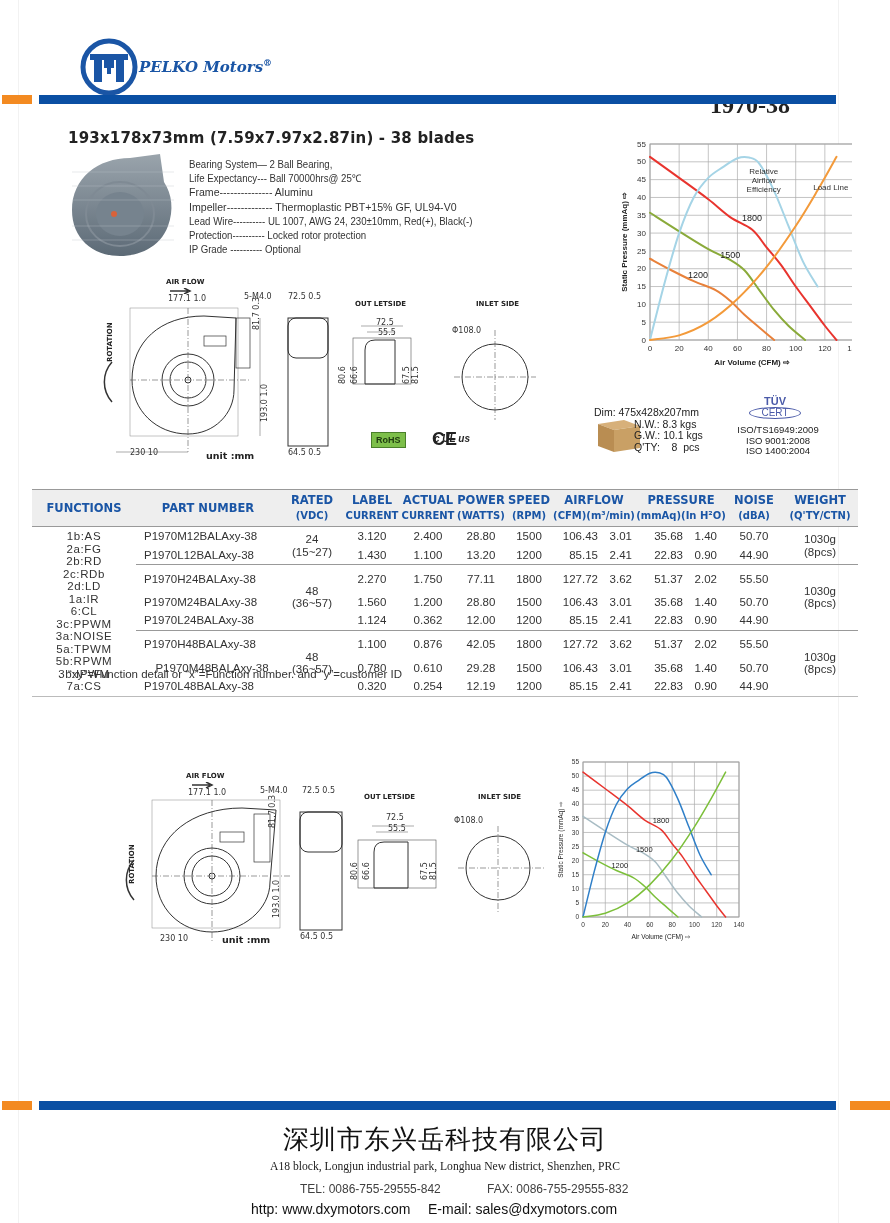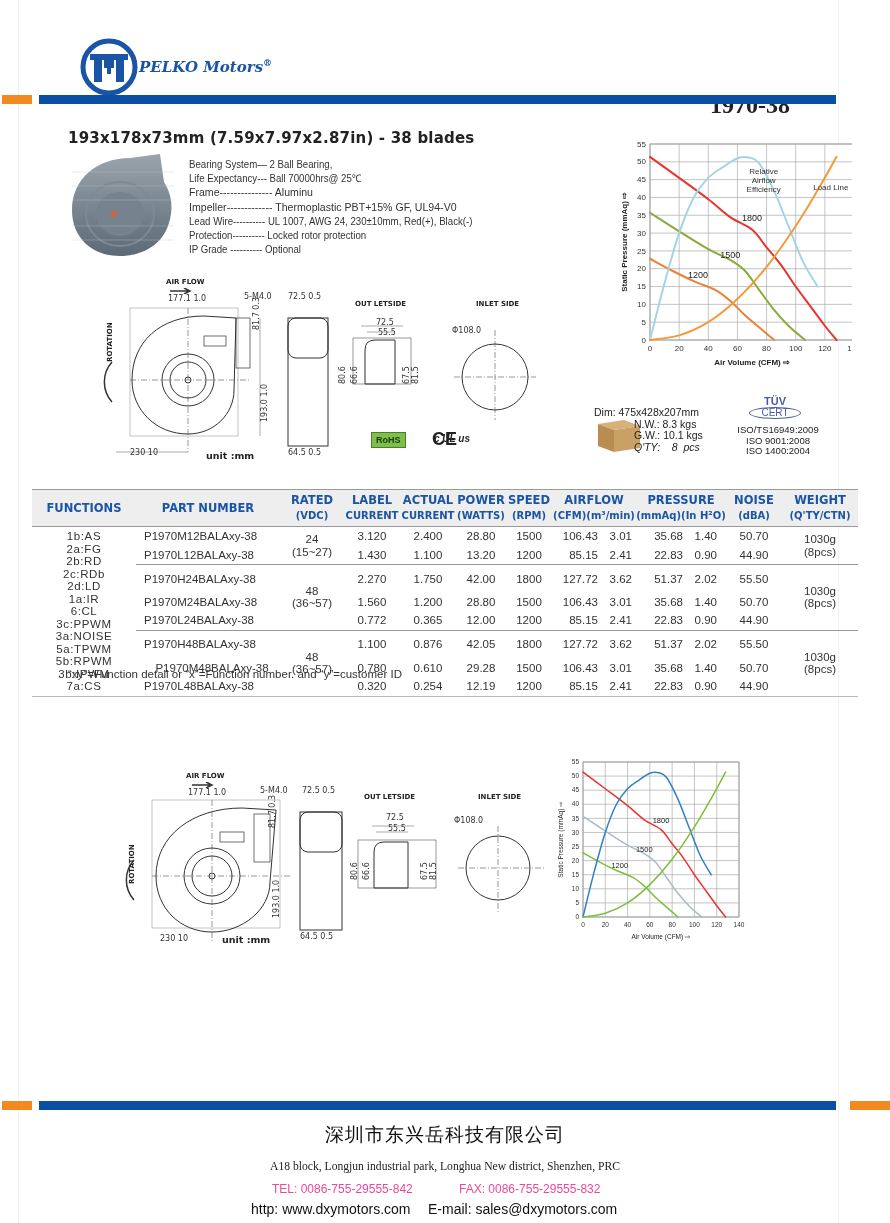--- a/index.html
+++ b/index.html
@@ -15,23 +15,23 @@
   .drawing-label { font-family: "DejaVu Sans", sans-serif; font-size: 7px; font-weight: bold; color: #222; }
   .dim { font-family: "DejaVu Sans", sans-serif; font-size: 8px; color: #333; }
   table.spec { border-collapse: collapse; position: absolute; left: 32px; top: 489px; width: 826px; font-size: 11px; }
   table.spec thead th { background: #eeeeee; color: #1a55a5; font-family: "DejaVu Sans", sans-serif; font-weight: bold; font-size: 11.5px; text-align: center; vertical-align: middle; padding: 3px 0; line-height: 15px; border-top: 1px solid #999; border-bottom: 1px solid #999; }
   table.spec thead th .sub { font-size: 10px; display: block; }
   table.spec td { text-align: center; font-family: "Liberation Sans", sans-serif; font-size: 11.5px; line-height: 12.5px; color: #333; vertical-align: middle; }
   .grp td { padding-top: 3px; padding-bottom: 3px; }
   .fn-cell { font-size: 11px; line-height: 12.3px; letter-spacing: 0.6px; vertical-align: top !important; padding-top: 2px; }
   .sep { border-top: 1px solid #999; }
   .footnote { font-size: 11.5px; color: #333; }
-  .footer-cn { font-family: "DejaVu Serif", serif; font-size: 19px; color: #111; letter-spacing: 1px; }
+  .footer-cn { font-family: "DejaVu Serif", serif; font-size: 26px; color: #111; letter-spacing: 1px; }
   .footer-addr { font-family: "Liberation Serif", serif; font-size: 13.5px; color: #222; transform: scaleX(0.86); transform-origin: center top; }
-  .footer-contact { font-family: "Liberation Sans", sans-serif; font-size: 12px; color: #ec4899; }
+  .footer-contact { font-family: "Liberation Sans", sans-serif; font-size: 12px; color: #404040; margin-left: 28px; }
   .footer-web { font-family: "Liberation Sans", sans-serif; font-size: 14px; color: #111; }
 </style>
 </head>
 <body>
 
 <div class="vline" style="left:18px;"></div>
 <div class="vline" style="left:838px;"></div>
 
 <div class="abs" style="left:80px;top:38px;width:58px;height:58px;">
   <svg width="58" height="58" viewBox="0 0 58 58">
@@ -205,21 +205,21 @@
   <svg width="50" height="40" viewBox="0 0 50 40">
     <polygon points="4,12 30,8 46,14 20,18" fill="#d7b07a"></polygon>
     <polygon points="4,12 20,18 20,40 4,34" fill="#b98d52"></polygon>
     <polygon points="20,18 46,14 46,36 20,40" fill="#c9a065"></polygon>
   </svg>
 </div>
 <div class="abs" style="left:594px;top:407px;font-size:10.5px;line-height:11.5px;color:#222;">
   <div>Dim: 475x428x207mm</div>
   <div style="padding-left:40px;">N.W.:  8.3 kgs</div>
   <div style="padding-left:40px;">G.W.: 10.1 kgs</div>
-  <div style="padding-left:40px;white-space:pre;font-style:italic;">Q'TY:    8  pcs</div>
+  <div style="padding-left:40px;white-space:pre;">Q'TY:    8  pcs</div>
 </div>
 
 <div class="abs" style="left:745px;top:395px;width:60px;text-align:center;color:#4a5aa8;">
   <div style="font-weight:bold;font-size:11px;line-height:12px;">TÜV</div>
   <div style="font-size:10px;border:1px solid #4a5aa8;border-radius:50%;line-height:10px;margin:0 4px;">CERT</div>
 </div>
 <div class="abs" style="left:728px;top:425px;width:100px;text-align:center;font-size:9.5px;line-height:10.5px;color:#222;">
   <div>ISO/TS16949:2009</div>
   <div>ISO 9001:2008</div>
   <div>ISO 1400:2004</div>
@@ -299,21 +299,21 @@
         <td>44.90</td>
       </tr>
       <tr class="grp sep">
         <td style="text-align:left;padding-left:8px;">P1970H24BALAxy-38</td>
         <td rowspan="3">
           <div>48</div>
           <div>(36~57)</div>
         </td>
         <td>2.270</td>
         <td>1.750</td>
-        <td>42.00</td>
+        <td>77.11</td>
         <td>1800</td>
         <td><span style="display:inline-block;width:42px;text-align:right;">127.72</span><span style="display:inline-block;width:34px;text-align:right;">3.62</span></td>
         <td><span style="display:inline-block;width:38px;text-align:right;">51.37</span><span style="display:inline-block;width:34px;text-align:right;">2.02</span></td>
         <td>55.50</td>
         <td rowspan="3">
           <div>1030g</div>
           <div>(8pcs)</div>
         </td>
       </tr>
       <tr class="grp">
@@ -321,22 +321,22 @@
         <td>1.560</td>
         <td>1.200</td>
         <td>28.80</td>
         <td>1500</td>
         <td><span style="display:inline-block;width:42px;text-align:right;">106.43</span><span style="display:inline-block;width:34px;text-align:right;">3.01</span></td>
         <td><span style="display:inline-block;width:38px;text-align:right;">35.68</span><span style="display:inline-block;width:34px;text-align:right;">1.40</span></td>
         <td>50.70</td>
       </tr>
       <tr class="grp">
         <td style="text-align:left;padding-left:8px;">P1970L24BALAxy-38</td>
-        <td>0.772</td>
-        <td>0.365</td>
+        <td>1.124</td>
+        <td>0.362</td>
         <td>12.00</td>
         <td>1200</td>
         <td><span style="display:inline-block;width:42px;text-align:right;">85.15</span><span style="display:inline-block;width:34px;text-align:right;">2.41</span></td>
         <td><span style="display:inline-block;width:38px;text-align:right;">22.83</span><span style="display:inline-block;width:34px;text-align:right;">0.90</span></td>
         <td>44.90</td>
       </tr>
       <tr class="grp sep">
         <td style="text-align:left;padding-left:8px;">P1970H48BALAxy-38</td>
         <td rowspan="3">
           <div>48</div>

